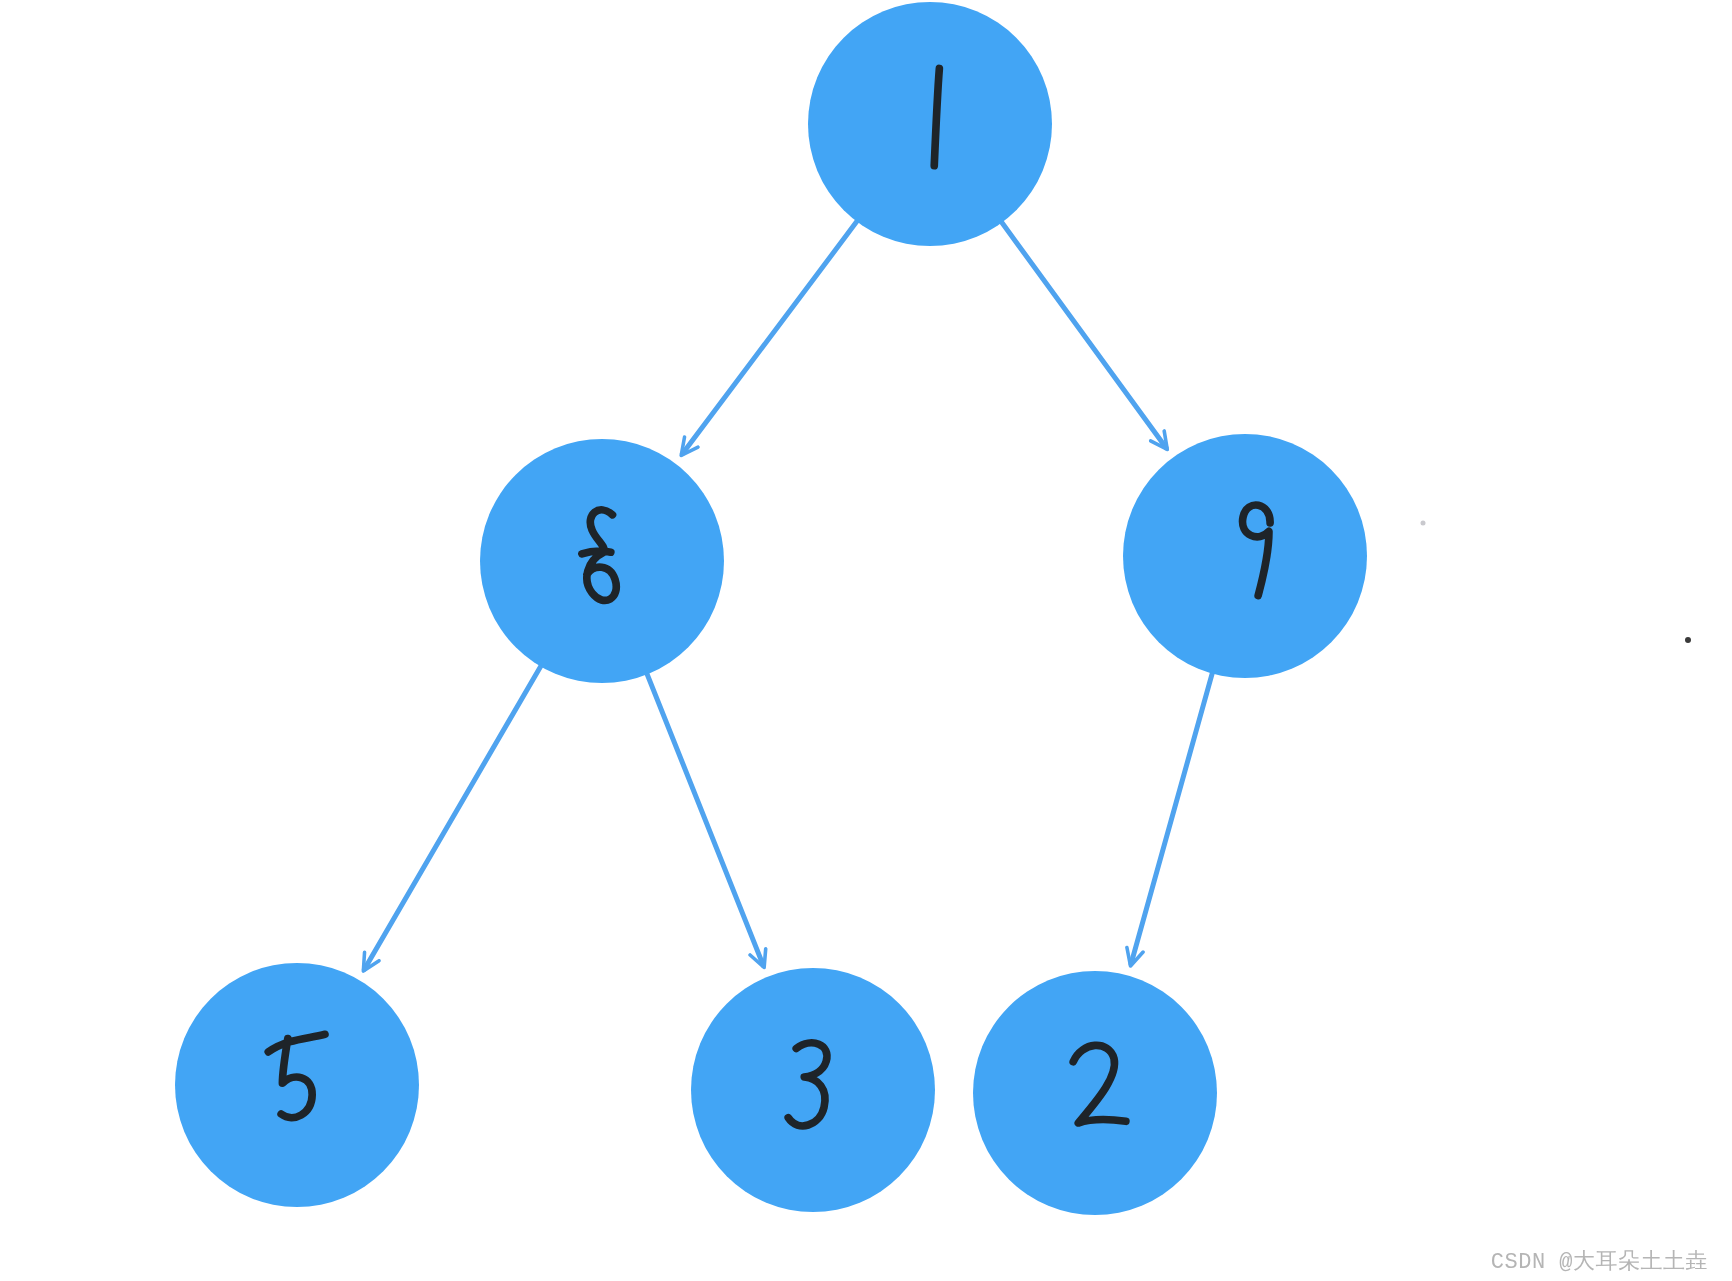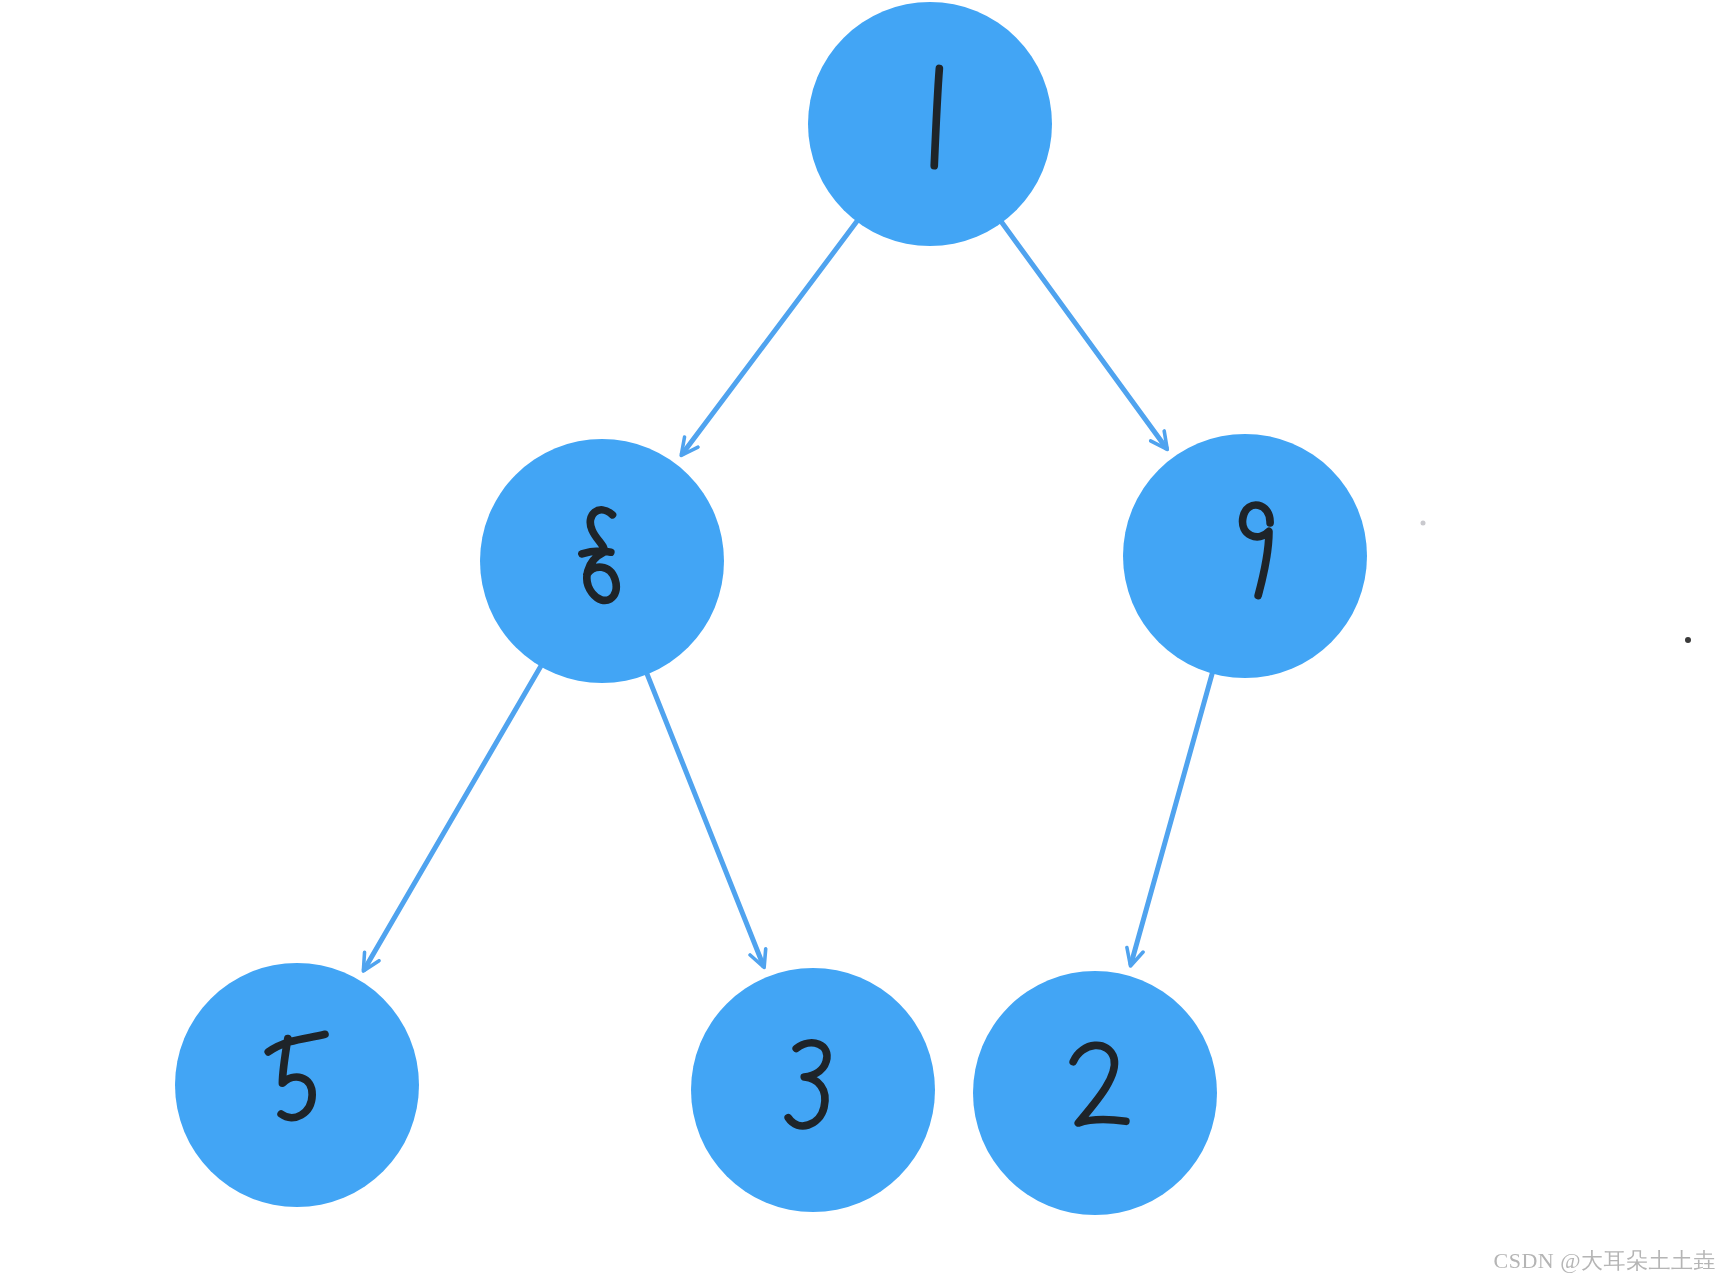--- a/index.html
+++ b/index.html
@@ -18,26 +18,26 @@
   #tree-svg {
     position: absolute;
     left: 0;
     top: 0;
     width: 1732px;
     height: 1281px;
     display: block;
   }
   .watermark {
     position: absolute;
-    right: 16px;
+    right: 24px;
     top: 1246px;
     font-size: 22px;
     letter-spacing: 0.5px;
     color: #b5b5b5;
-    font-family: Liberation Serif, serif;
+    font-family: Liberation Mono, monospace;
     user-select: none;
     white-space: nowrap;
   }
 </style>
 </head>
 <body>
 
 <div class="page">
   <svg id="tree-svg" viewBox="0 0 1732 1281" xmlns="http://www.w3.org/2000/svg">
     <defs>

